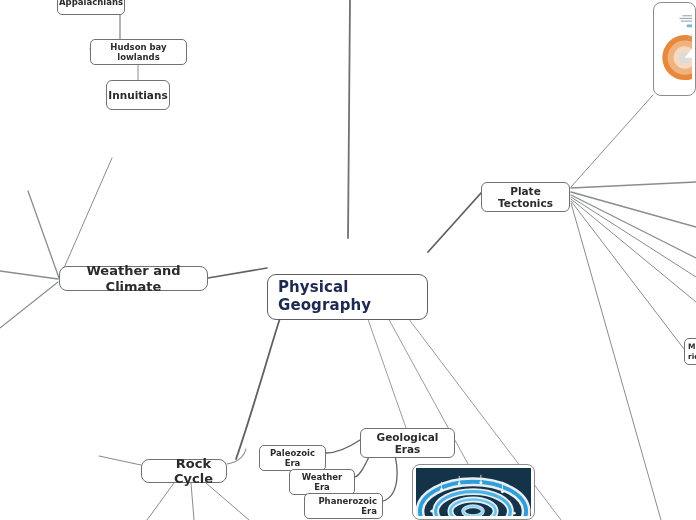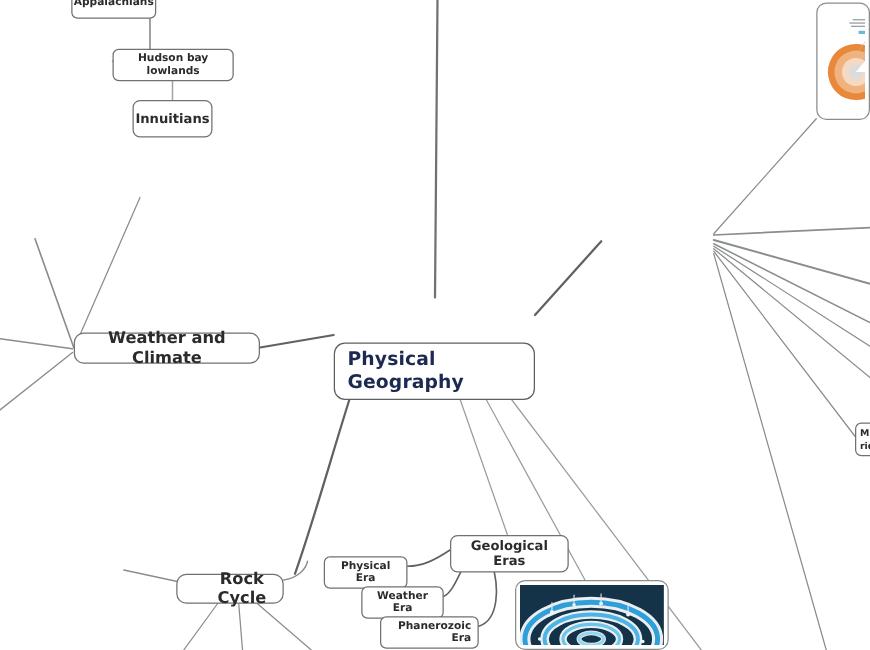--- a/index.html
+++ b/index.html
@@ -145,31 +145,34 @@
 
   <div class="node central" style="left:267px; top:238px; width:161px; height:46px;margin-top:36px;">
     <span>Physical
 Geography</span>
   </div>
 
   <div class="node major" style="left:59px; top:266px; width:149px; height:25px;">
     <span>Weather and Climate</span>
   </div>
 
+  <div class="node mid" style="left:481px; top:182px; width:89px; height:21px;">
+    <span>Plate Tectonics</span>
+  </div>
 
   <div class="node major" style="left:141px; top:459px; width:86px; height:24px;padding-left:27px;">
     <span>Rock Cycle</span>
   </div>
 
   <div class="node mid" style="left:360px; top:428px; width:95px; height:21px;">
     <span>Geological Eras</span>
   </div>
 
   <div class="node small" style="left:259px; top:445px; width:67px; height:17px;">
-    <span>Physical Era</span>
+    <span>Paleozoic Era</span>
   </div>
 
   <div class="node small" style="left:289px; top:469px; width:66px; height:17px;">
     <span>Weather Era</span>
   </div>
 
   <div class="node small" style="left:304px; top:493px; width:79px; height:17px;text-align:right;">
     <span>Phanerozoic Era</span>
   </div>
 

